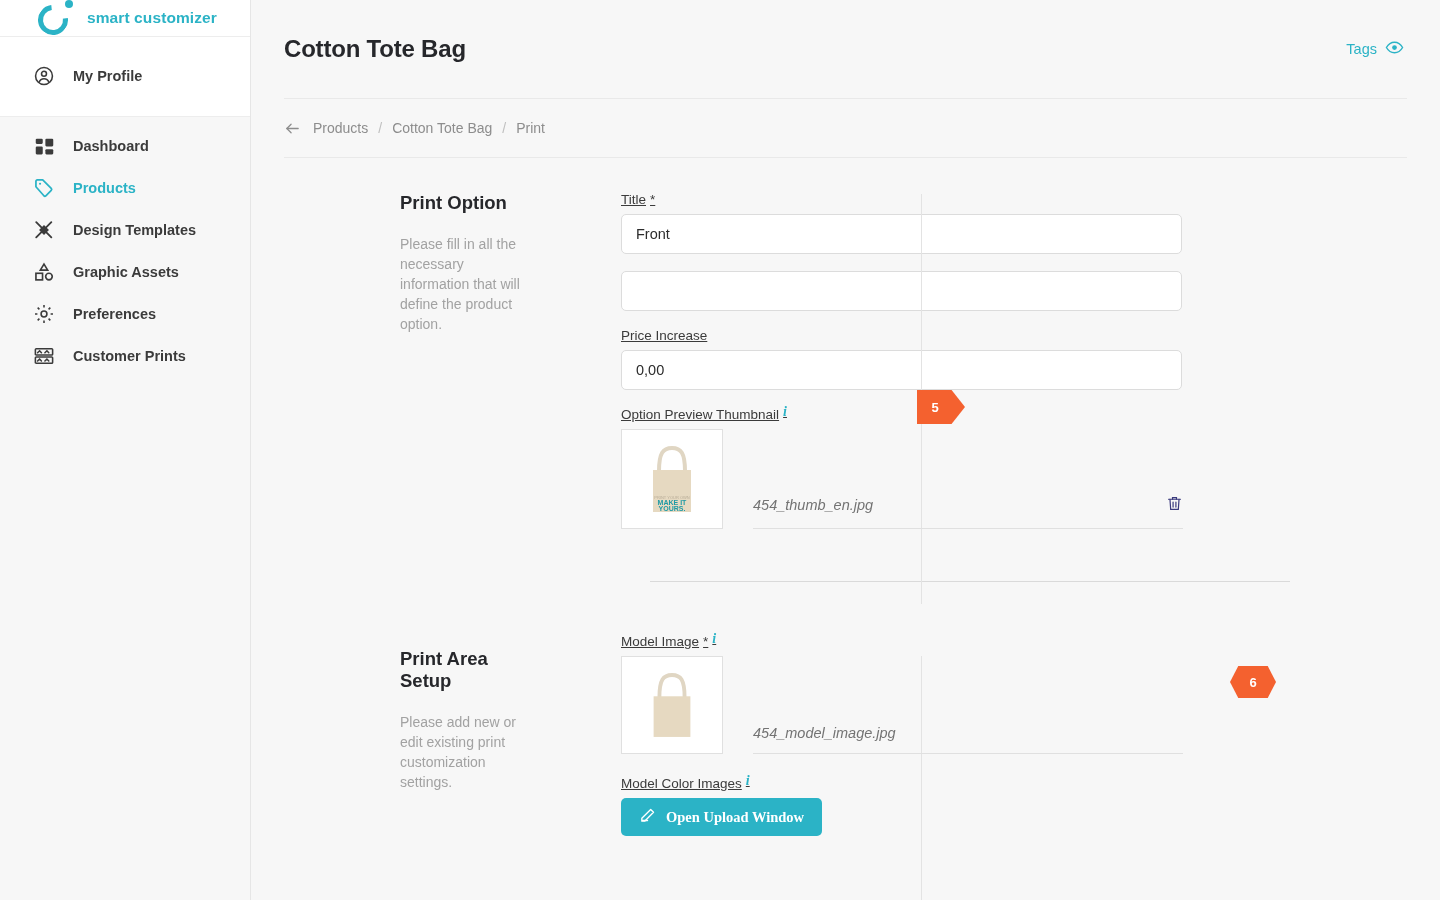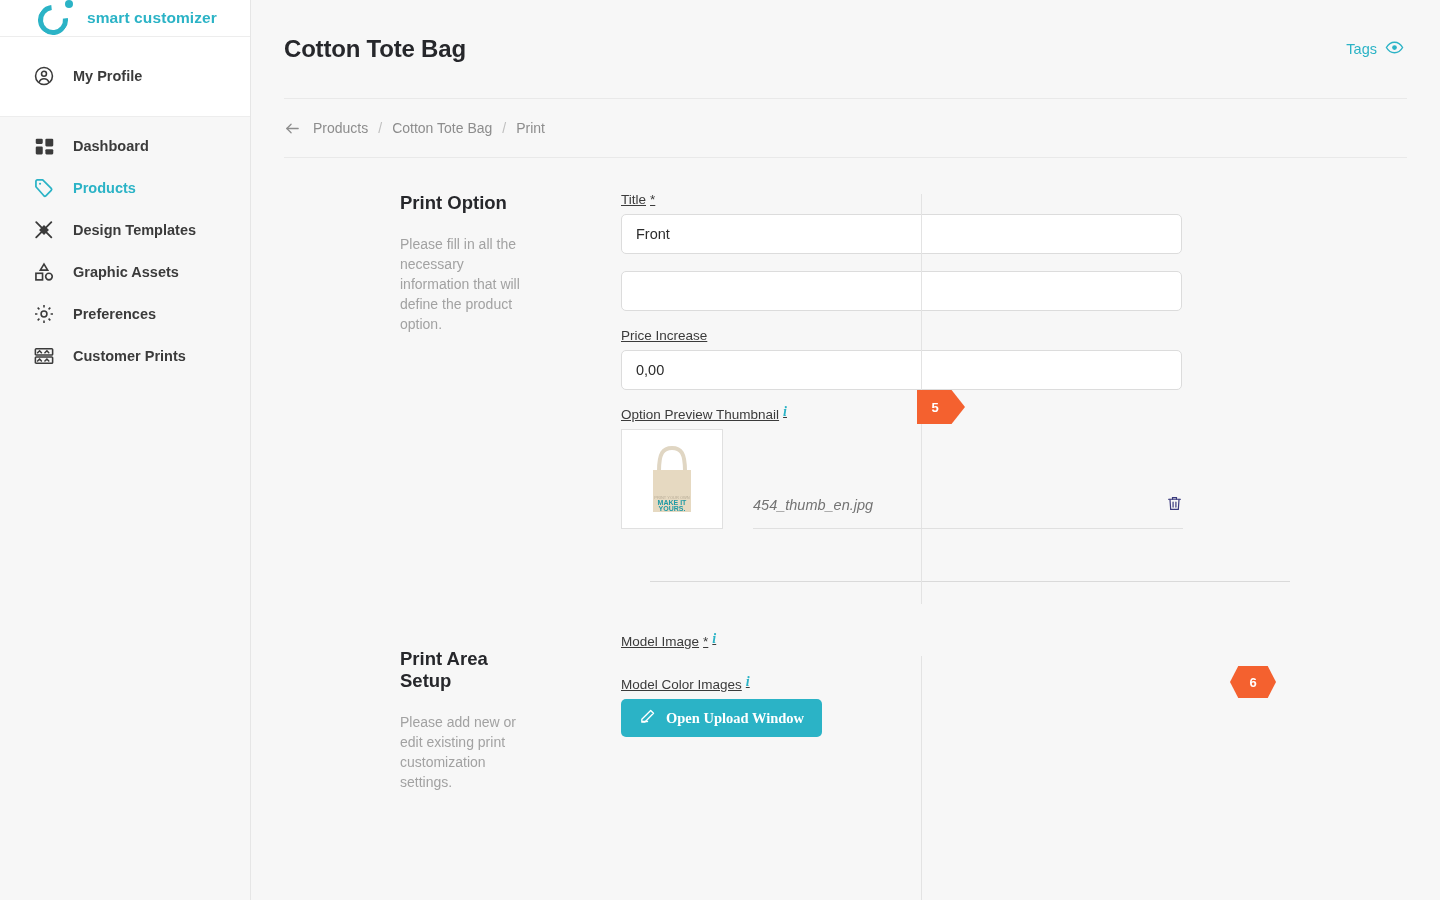--- a/index.html
+++ b/index.html
@@ -369,23 +369,36 @@
         </div>
 
         <div class="sec-right">
 
           <div class="field">
             <div class="label">
               <span>Model Image</span>
               <span class="req">*</span>
               <span class="info-i">i</span>
             </div>
-          </div>
-
-          <div class="field" style="margin-top:28px;">
+            <div class="file-row">
+              <div class="thumb-box tall">
+                <svg class="bag-svg" width="60" height="74" viewBox="0 0 62 76">
+                  <path d="M18 30 C18 12, 22 7, 31 7 C40 7, 44 12, 44 30" fill="none" stroke="#e0d6c3" stroke-width="4"></path>
+                  <rect x="12" y="29" width="38" height="42" fill="#e6d9c1"></rect>
+                </svg>
+              </div>
+              <div class="file-meta">
+                <div class="file-name nolimit">
+                  <span>454_model_image.jpg</span>
+                </div>
+              </div>
+            </div>
+          </div>
+
+          <div class="field" style="margin-top:22px;">
             <div class="label">
               <span>Model Color Images</span>
               <span class="info-i">i</span>
             </div>
             <button class="btn-primary">
               <span>
                 <svg width="17" height="17" viewBox="0 0 24 24" fill="none" stroke="#fff" stroke-width="1.9" stroke-linecap="round" stroke-linejoin="round">
                   <path d="M16.5 3.5 20.5 7.5 8 20H4v-4z"></path>
                     <path d="M5 19h7"></path>
                 </svg>

